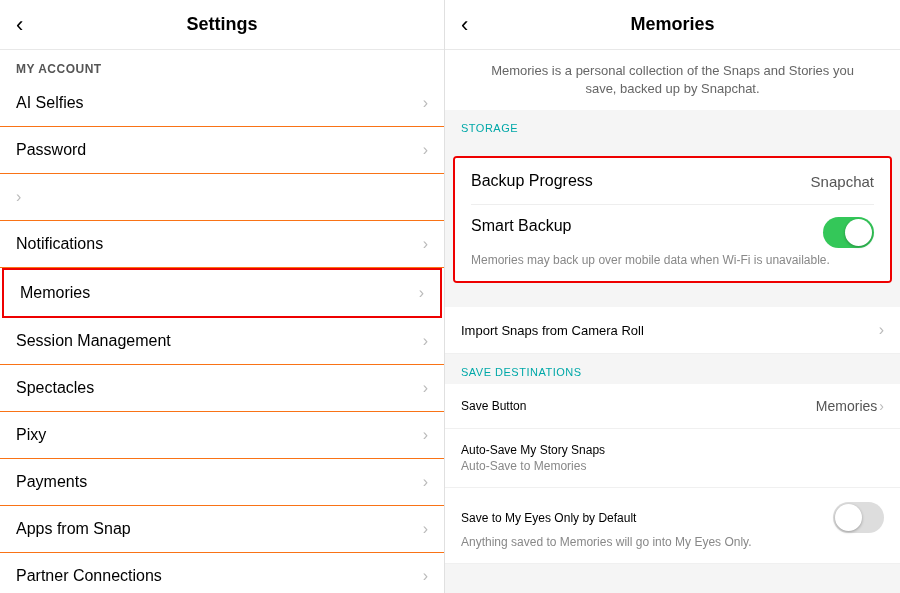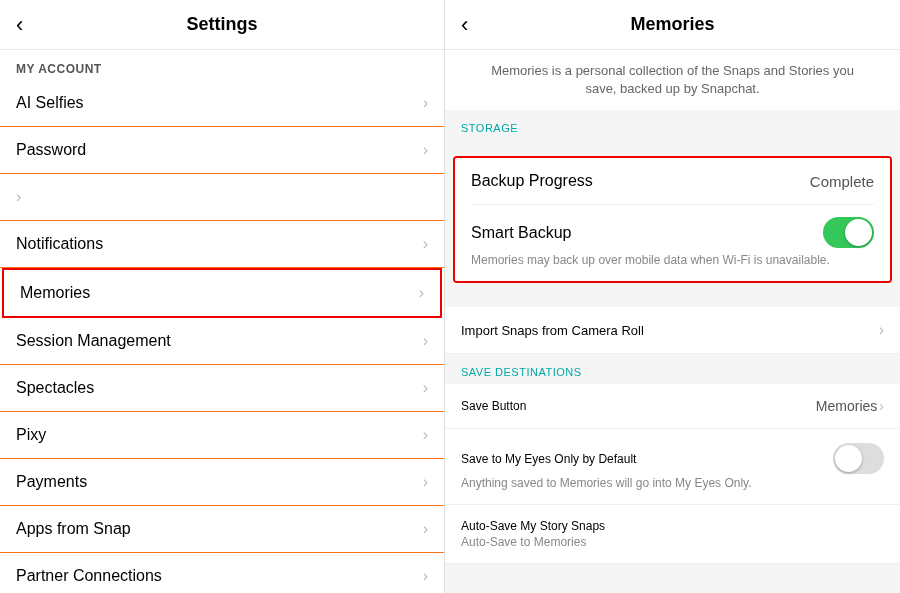--- a/index.html
+++ b/index.html
@@ -162,21 +162,21 @@
       margin: 0 16px;
     }
 
     .smart-backup-item {
       padding: 12px 16px;
       background: #fff;
     }
 
     .smart-backup-row {
       display: flex;
-      align-items: center;
+      align-items: flex-start;
       justify-content: space-between;
       margin-bottom: 4px;
     }
 
     .smart-backup-row .item-label {
       font-size: 16px;
       color: #000;
       font-weight: 500;
     }
 
@@ -344,21 +344,21 @@
     <span class="back-btn">‹</span>
     <span class="title">Memories</span>
   </div>
   <div class="right-subtitle">Memories is a personal collection of the Snaps and Stories you save, backed up by Snapchat.</div>
 
   <div class="right-section-label">STORAGE</div>
 
   <div class="storage-group">
     <div class="storage-item">
       <span class="item-label">Backup Progress</span>
-      <span class="item-value">Complete</span>
+      <span class="item-value">Snapchat</span>
     </div>
     <div class="storage-divider"></div>
     <div class="smart-backup-item">
       <div class="smart-backup-row">
         <span class="item-label">Smart Backup</span>
         <div class="toggle" id="smart-backup-toggle"></div>
       </div>
       <div class="smart-backup-desc">Memories may back up over mobile data when Wi-Fi is unavailable.</div>
     </div>
   </div>
@@ -375,25 +375,25 @@
       <div class="row">
         <span class="item-label">Save Button</span>
         <span class="item-value">
           <span>Memories</span>
             <span class="chevron"> ›</span>
         </span>
       </div>
     </div>
     <div class="save-dest-item">
       <div class="row">
+        <span class="item-label">Auto-Save My Story Snaps</span>
+      </div>
+      <div class="item-desc">Auto-Save to Memories</div>
+    </div>
+    <div class="save-dest-item">
+      <div class="row">
         <span class="item-label">Save to My Eyes Only by Default</span>
         <div class="toggle off" id="eyes-only-toggle"></div>
       </div>
       <div class="item-desc">Anything saved to Memories will go into My Eyes Only.</div>
     </div>
-    <div class="save-dest-item">
-      <div class="row">
-        <span class="item-label">Auto-Save My Story Snaps</span>
-      </div>
-      <div class="item-desc">Auto-Save to Memories</div>
-    </div>
   </div>
 </div>
 
 </body></html>

